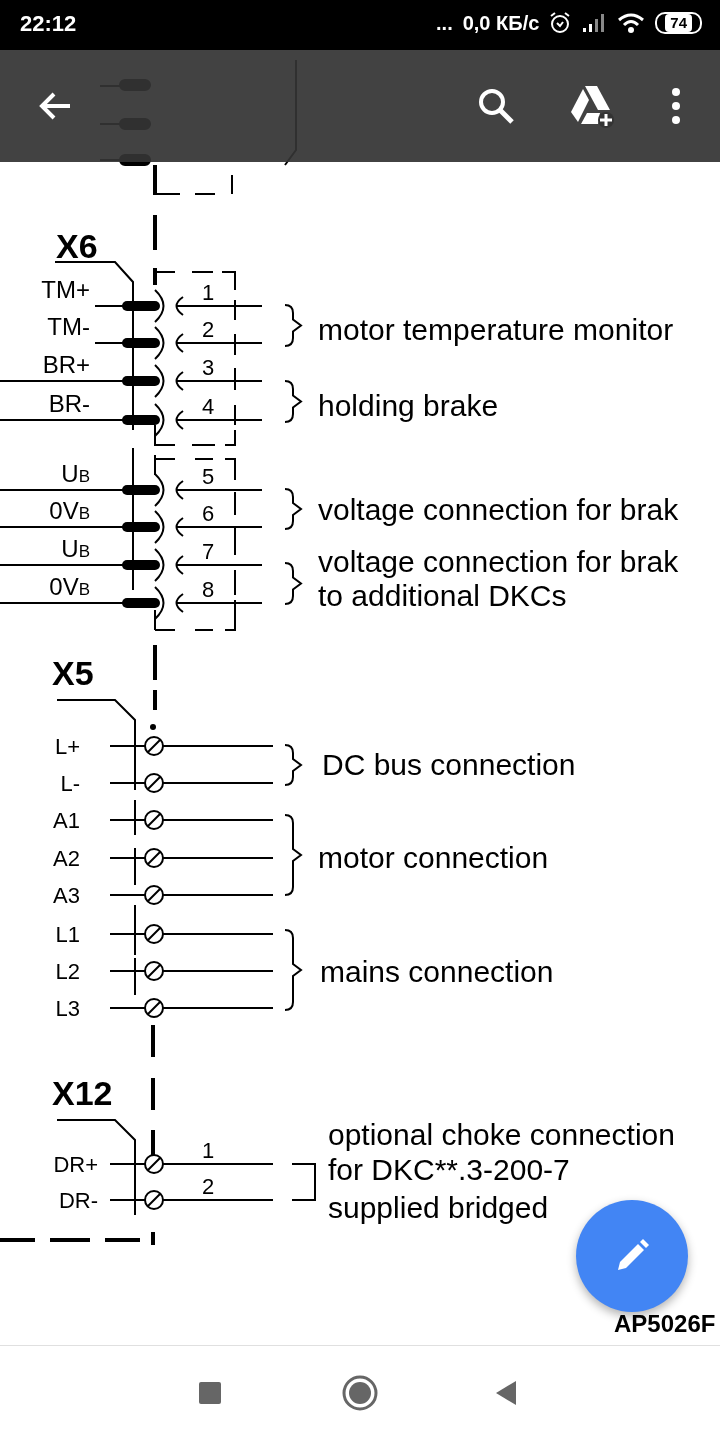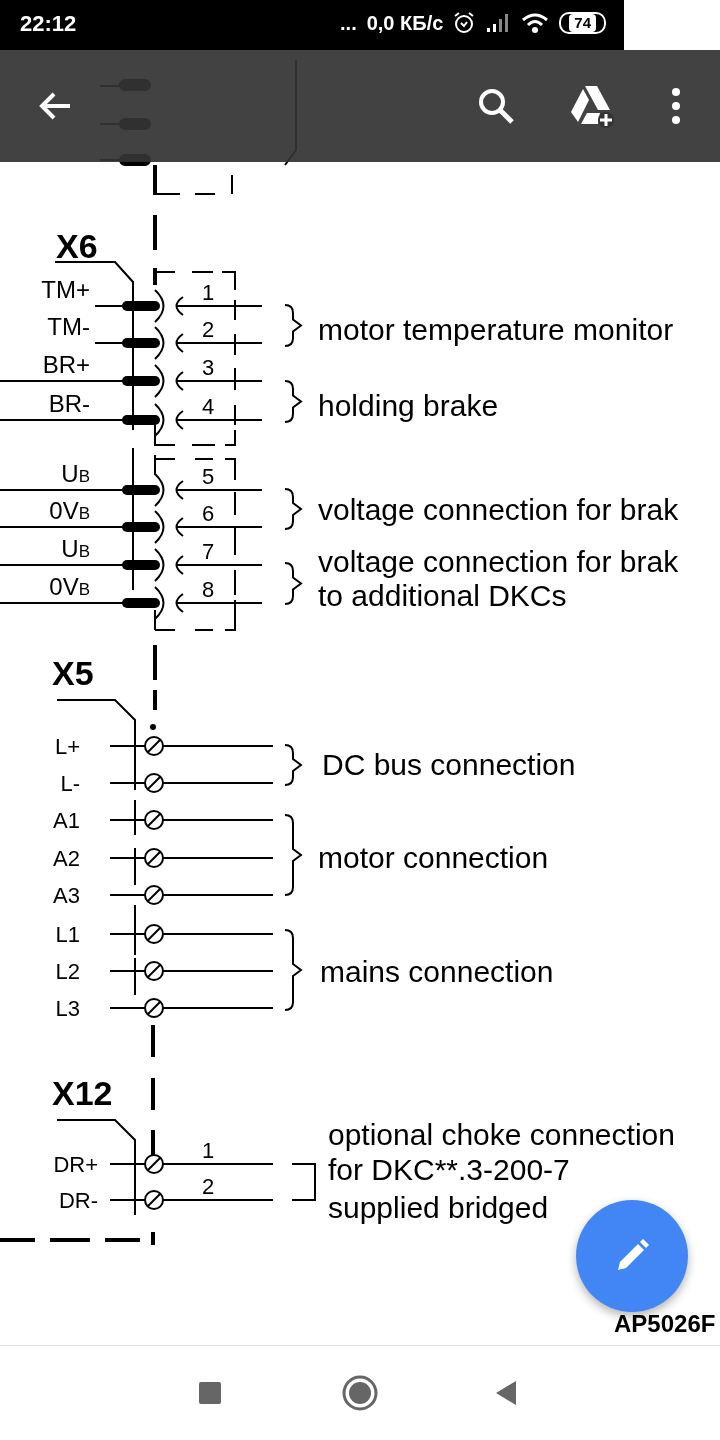--- a/index.html
+++ b/index.html
@@ -1,17 +1,17 @@
 <!DOCTYPE html>
 <html><head>
 <meta charset="utf-8">
 <style>
   html, body { margin:0; padding:0; }
   body { width:720px; height:1440px; position:relative; overflow:hidden; background:#fff; font-family:"Liberation Sans", sans-serif; }
-  .statusbar { position:absolute; left:0; top:0; width:624px; height:50px; background:#000; color:#fff; z-index:5; }
+  .statusbar { position:absolute; left:0; top:0; width:720px; height:50px; background:#000; color:#fff; z-index:5; }
   .statusbar .time { position:absolute; left:20px; top:11px; font-size:22px; font-weight:bold; }
   .statusbar .right { position:absolute; right:18px; top:11px; display:flex; align-items:center; gap:10px; font-size:20px; font-weight:bold; }
   .battery { border:2px solid #fff; border-radius:10px; padding:0 8px; font-size:15px; line-height:18px; height:18px; display:flex; align-items:center; }
   .battery span { background:#fff; color:#000; padding:0 5px; border-radius:4px; }
   .doc { position:absolute; left:0; top:0; width:720px; height:1345px; }
   .appbar { position:absolute; left:0; top:50px; width:720px; height:112px; background:rgba(52,52,52,0.93); z-index:4; }
   .appbar .back { position:absolute; left:34px; top:34px; width:44px; height:44px; cursor:pointer; }
   .appbar .title { position:absolute; left:145px; top:84px; transform:translateY(-50%); color:#fff; font-size:37px; font-weight:normal; white-space:nowrap; }
   .appbar .title { top:56px; }
   .appbar .icon-btn { position:absolute; top:30px; width:52px; height:52px; cursor:pointer; }

